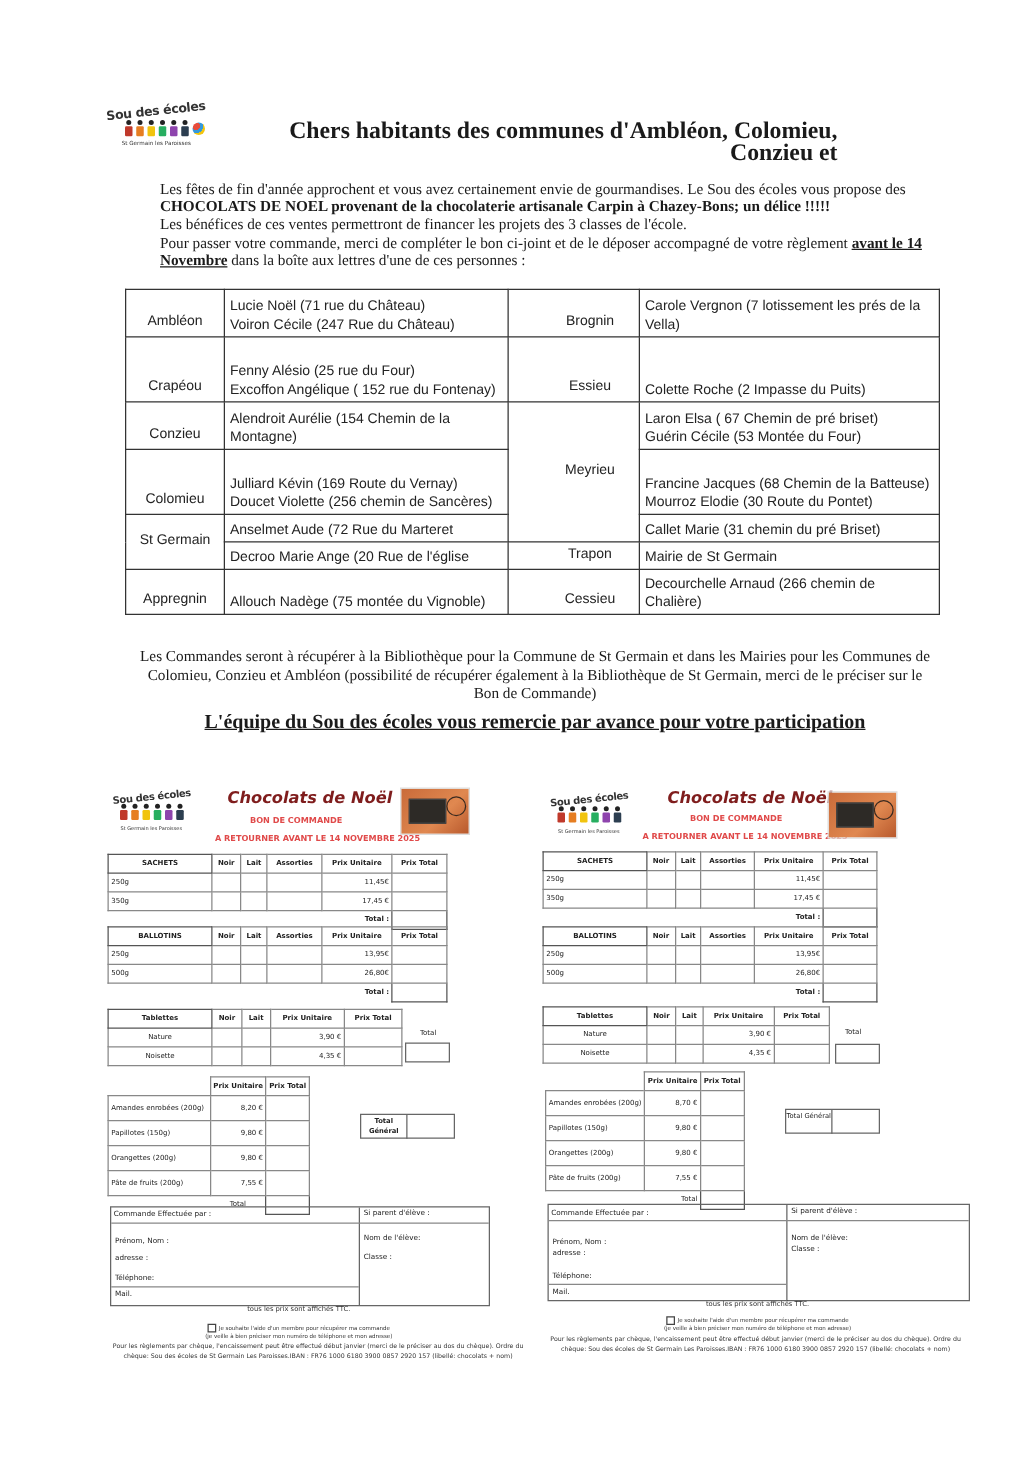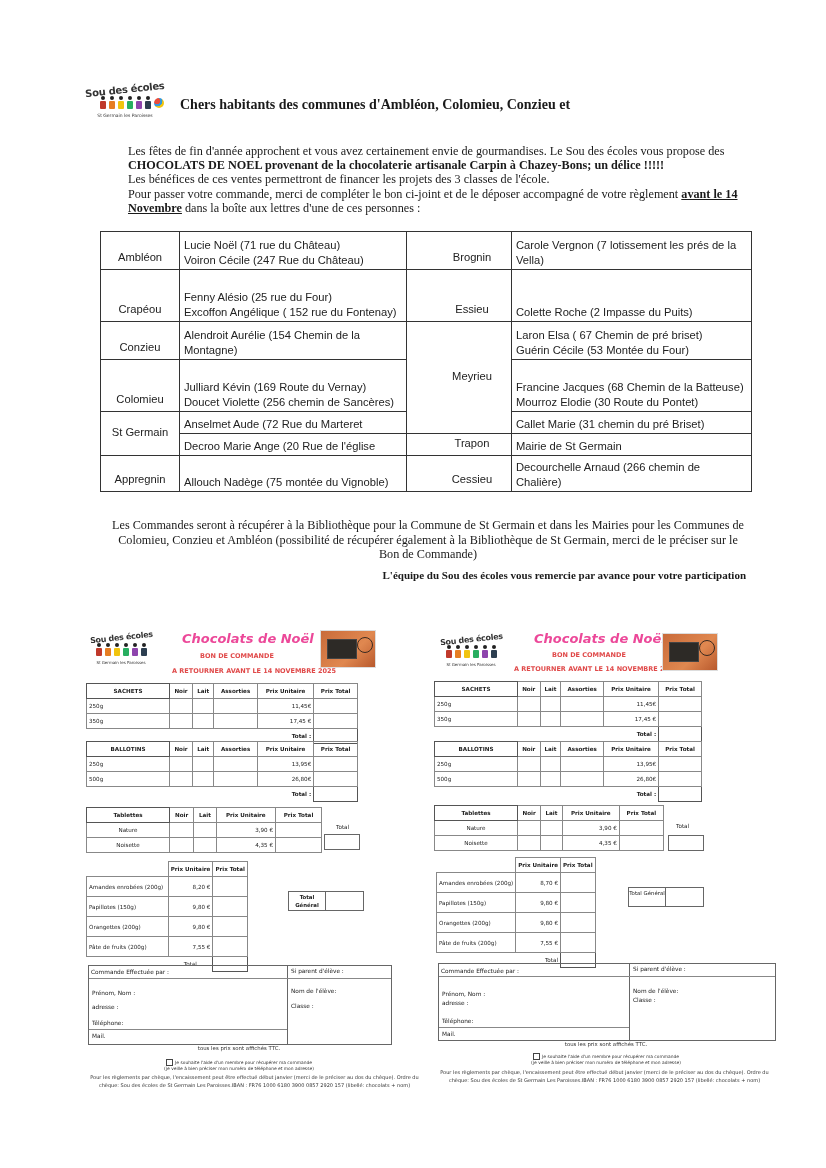--- a/index.html
+++ b/index.html
@@ -12,38 +12,38 @@
   .logo .t1 { font-family:"DejaVu Sans", sans-serif; font-size:10px; font-weight:bold; color:#333; transform:rotate(-6deg); letter-spacing:-0.3px; }
   .logo .kids { display:flex; gap:1px; margin-top:1px; }
   .logo .kid { width:8px; height:16px; position:relative; }
   .logo .kid::before { content:""; position:absolute; left:2px; top:0; width:4px; height:4px; border-radius:50%; background:#222; }
   .logo .kid::after { content:""; position:absolute; left:1px; top:5px; width:6px; height:8px; border-radius:1px; }
   .logo .k1::after{background:#c0392b;} .logo .k2::after{background:#e67e22;} .logo .k3::after{background:#f1c40f;}
   .logo .k4::after{background:#27ae60;} .logo .k5::after{background:#8e44ad;} .logo .k6::after{background:#2c3e50;}
   .logo .balloons { position:absolute; width:10px; height:10px; border-radius:50%; background:radial-gradient(circle at 30% 30%, #e74c3c 30%, #3498db 31%, #3498db 55%, #f1c40f 56%); }
   .logo .t2 { font-family:"DejaVu Sans", sans-serif; font-size:4.5px; color:#333; margin-top:1px; }
 
-  .title { position:absolute; left:180px; top:96px; width:490px; text-align:left; font-size:14px; font-weight:bold; line-height:18px; }
+  .title { position:absolute; left:180px; top:96px; width:490px; text-align:right; font-size:19px; font-weight:bold; line-height:18px; }
   .intro { position:absolute; left:128px; top:144px; width:640px; font-size:12.2px; line-height:14.2px; }
   .intro .b { font-weight:bold; }
   .intro .u { font-weight:bold; text-decoration:underline; }
 
   table.people { position:absolute; left:100px; top:231px; width:652px; border-collapse:collapse; font-size:11.2px; color:#222; }
   table.people td { border:1.5px solid #333; padding:1px 4px; vertical-align:bottom; line-height:15px; }
   table.people td.town { text-align:center; width:70px; padding-bottom:4px; }
   table.people td.names { width:218px; }
   table.people td.town2 { text-align:center; width:70px; padding-bottom:4px;padding-left:30px; }
 
   .pickup { position:absolute; left:110px; top:518px; width:636px; text-align:center; font-size:12.2px; line-height:14.5px; }
-  .thanks { position:absolute; left:110px; top:569px; width:636px; text-align:right; font-size:11px; font-weight:bold; }
+  .thanks { position:absolute; left:110px; top:569px; width:636px; text-align:center; font-size:16px; font-weight:bold; text-decoration:underline; }
 
   
   .form { position:absolute; top:625px; width:345px; height:490px; font-family:"DejaVu Sans", sans-serif; color:#222; }
   .form .flogo { position:absolute; left:4px; top:8px; }
-  .form .fh1 { position:absolute; left:100px; top:6px; font-style:italic; font-weight:bold; font-size:13px; color:#ec4899; }
+  .form .fh1 { position:absolute; left:100px; top:6px; font-style:italic; font-weight:bold; font-size:13px; color:#7f1d1d; }
   .form .fh2 { position:absolute; left:118px; top:27px; font-size:6.5px; font-weight:bold; color:#e04a4a; }
   .form .fh3 { position:absolute; left:90px; top:42px; font-size:6.5px; font-weight:bold; color:#e04a4a; }
   .form .photo { position:absolute; left:238px; top:5px; width:54px; height:36px; background:linear-gradient(135deg,#c96b3a,#e08850 60%,#b8592d); border:1px solid #ddd; }
   .form .photo .box { position:absolute; left:6px; top:8px; width:28px; height:18px; background:#2d2a26; border:1px solid #444; }
   .form .photo .rib { position:absolute; left:36px; top:6px; width:14px; height:14px; border:1.5px solid #3a2a20; border-radius:50%; }
 
   .gt { position:absolute; border-collapse:collapse; font-size:5.6px; }
   .gt td { border:1px solid #888; height:14px; padding:0 2px; white-space:nowrap; }
   .gt td.h { text-align:center; font-weight:bold; }
   .gt td.r { text-align:right; }

